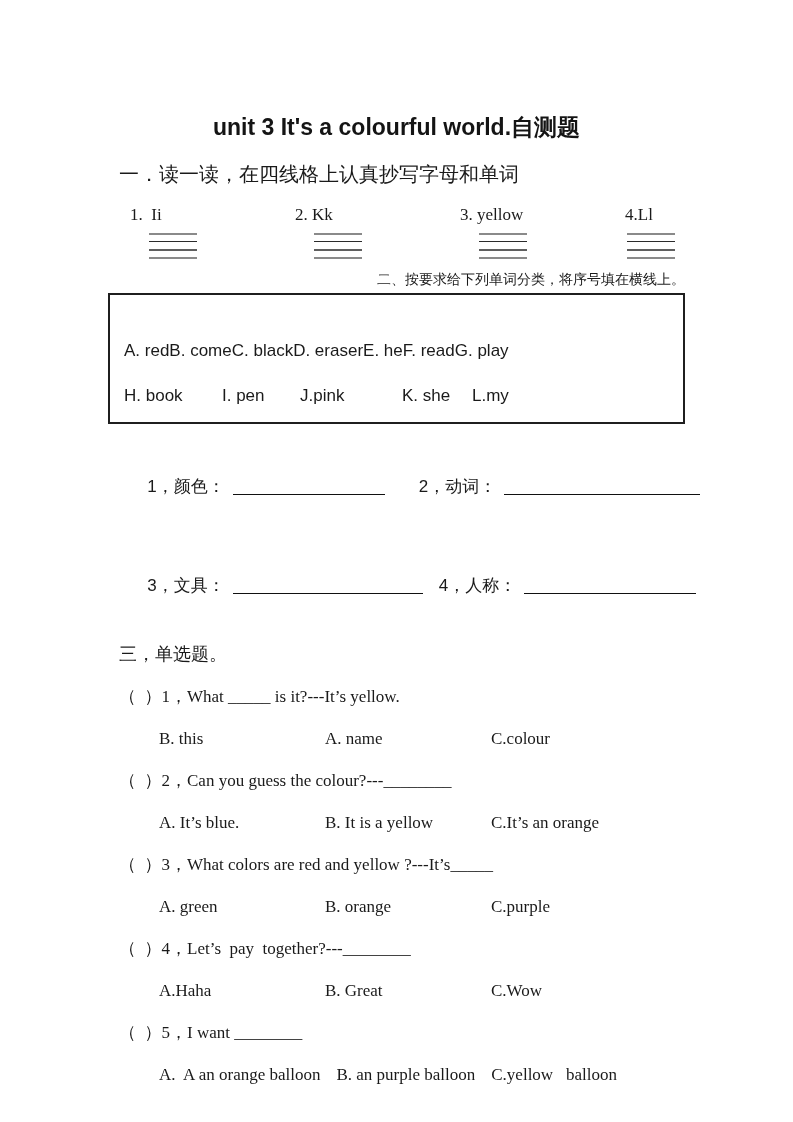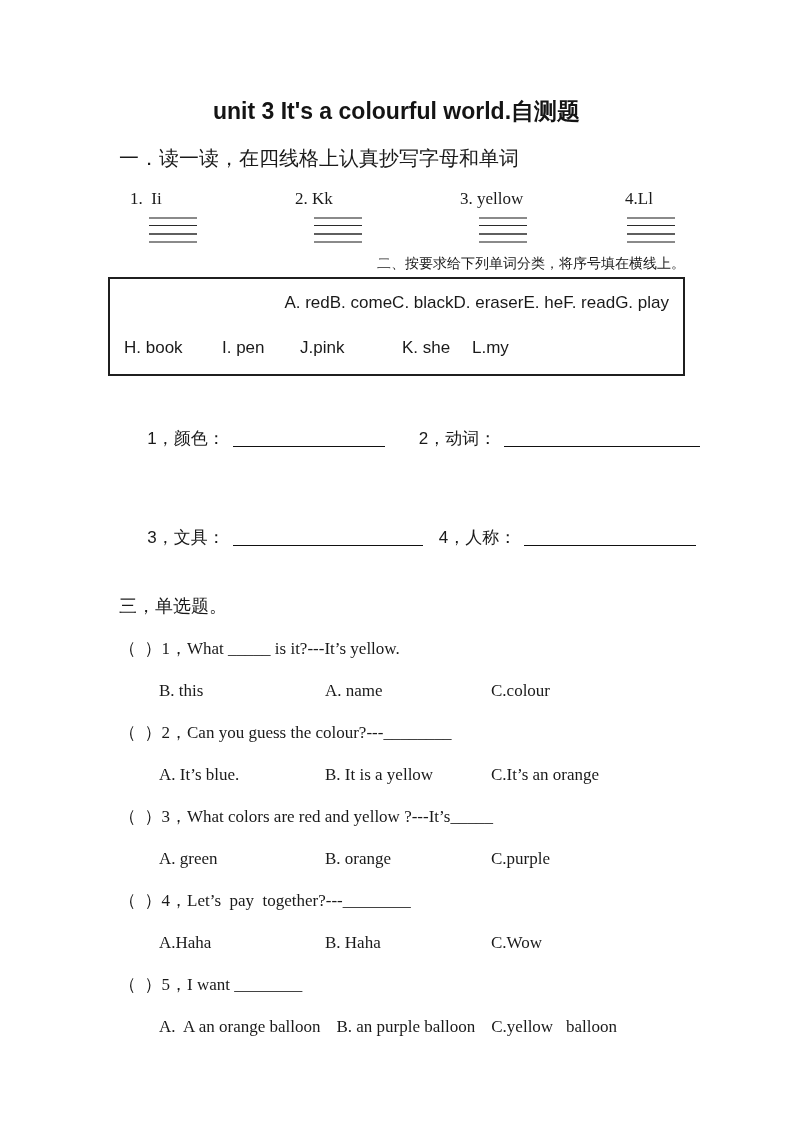--- a/index.html
+++ b/index.html
@@ -7,21 +7,21 @@
     position: relative;
     width: 793px;
     height: 1122px;
     margin: 0 auto;
     background: #ffffff;
     color: #1a1a1a;
     overflow: hidden;
     font-family: "Liberation Serif", serif;
   }
   .page-title {
-    margin: 0;
+    margin: 16px;
     padding-top: 96px;
     text-align: center;
     font-family: "Liberation Sans", sans-serif;
     font-weight: bold;
     font-size: 23px;
     line-height: 30px;
     color: #141414;
   }
   .content {
     width: 566px;
@@ -61,21 +61,21 @@
   .word-bank {
     box-sizing: border-box;
     margin-left: -11px;
     margin-top: 5px;
     width: 577px;
     border: 2px solid #1f1f1f;
     padding: 14px 14px 16px 14px;
     font-family: "Liberation Sans", sans-serif;
     font-size: 17px;
   }
-  .wb-row1 { display: flex; justify-content: flex-end; }
+  .wb-row1 { display: flex; justify-content: flex-start; margin-top: 32px; }
   .wb-row1 span { white-space: pre; }
   .wb-row2 { display: flex; margin-top: 25px; }
   .wb-row2 span { white-space: pre; display: inline-block; }
   .wb-row2 span:nth-child(1) { width: 98px; }
   .wb-row2 span:nth-child(2) { width: 78px; }
   .wb-row2 span:nth-child(3) { width: 102px; }
   .wb-row2 span:nth-child(4) { width: 70px; }
   .blank-line {
     margin-top: 27px;
     font-size: 17px;
@@ -215,21 +215,21 @@
     <div class="q-prompt">（  ）3，What colors are red and yellow ?---It’s_____</div>
     <div class="q-options spread">
       <span>A. green</span>
       <span>B. orange</span>
       <span>C.purple</span>
     </div>
 
     <div class="q-prompt">（  ）4，Let’s  pay  together?---________</div>
     <div class="q-options spread">
       <span>A.Haha</span>
-      <span>B. Haha</span>
+      <span>B. Great</span>
       <span>C.Wow</span>
     </div>
 
     <div class="q-prompt">（  ）5，I want ________</div>
     <div class="q-options tight">
       <span>A.  A an orange balloon</span>
       <span>B. an purple balloon</span>
       <span>C.yellow   balloon</span>
     </div>
 

